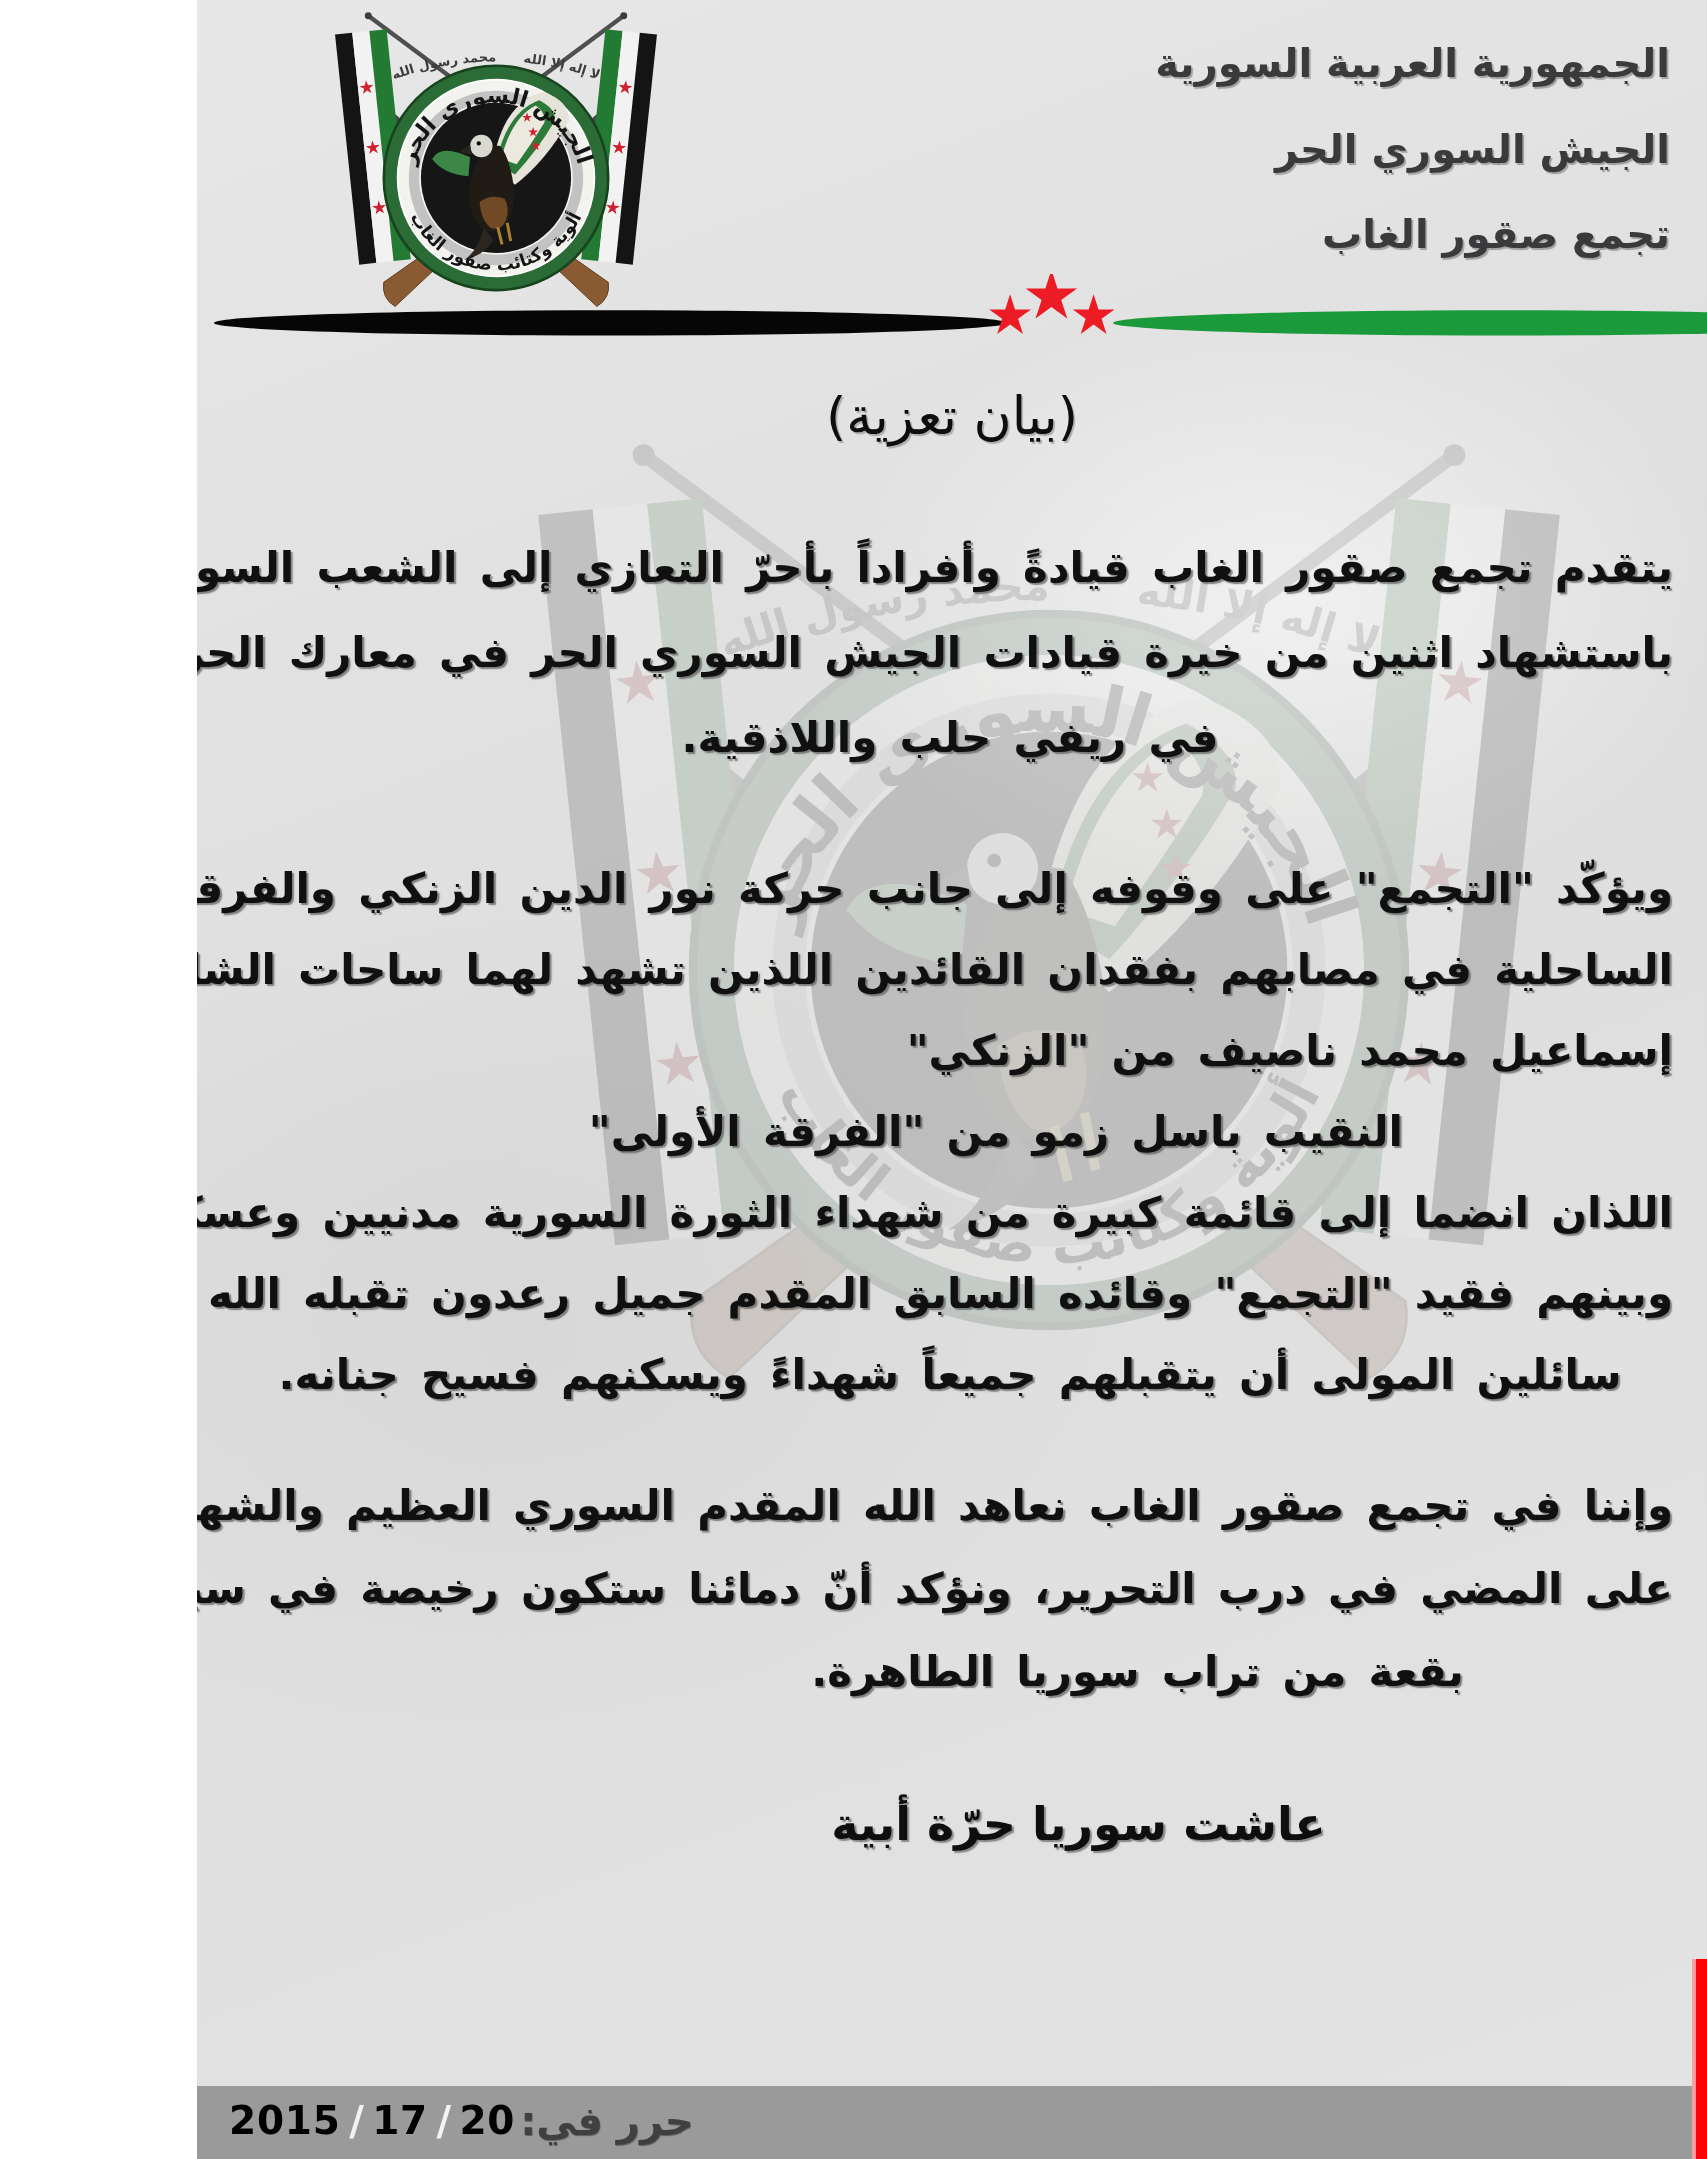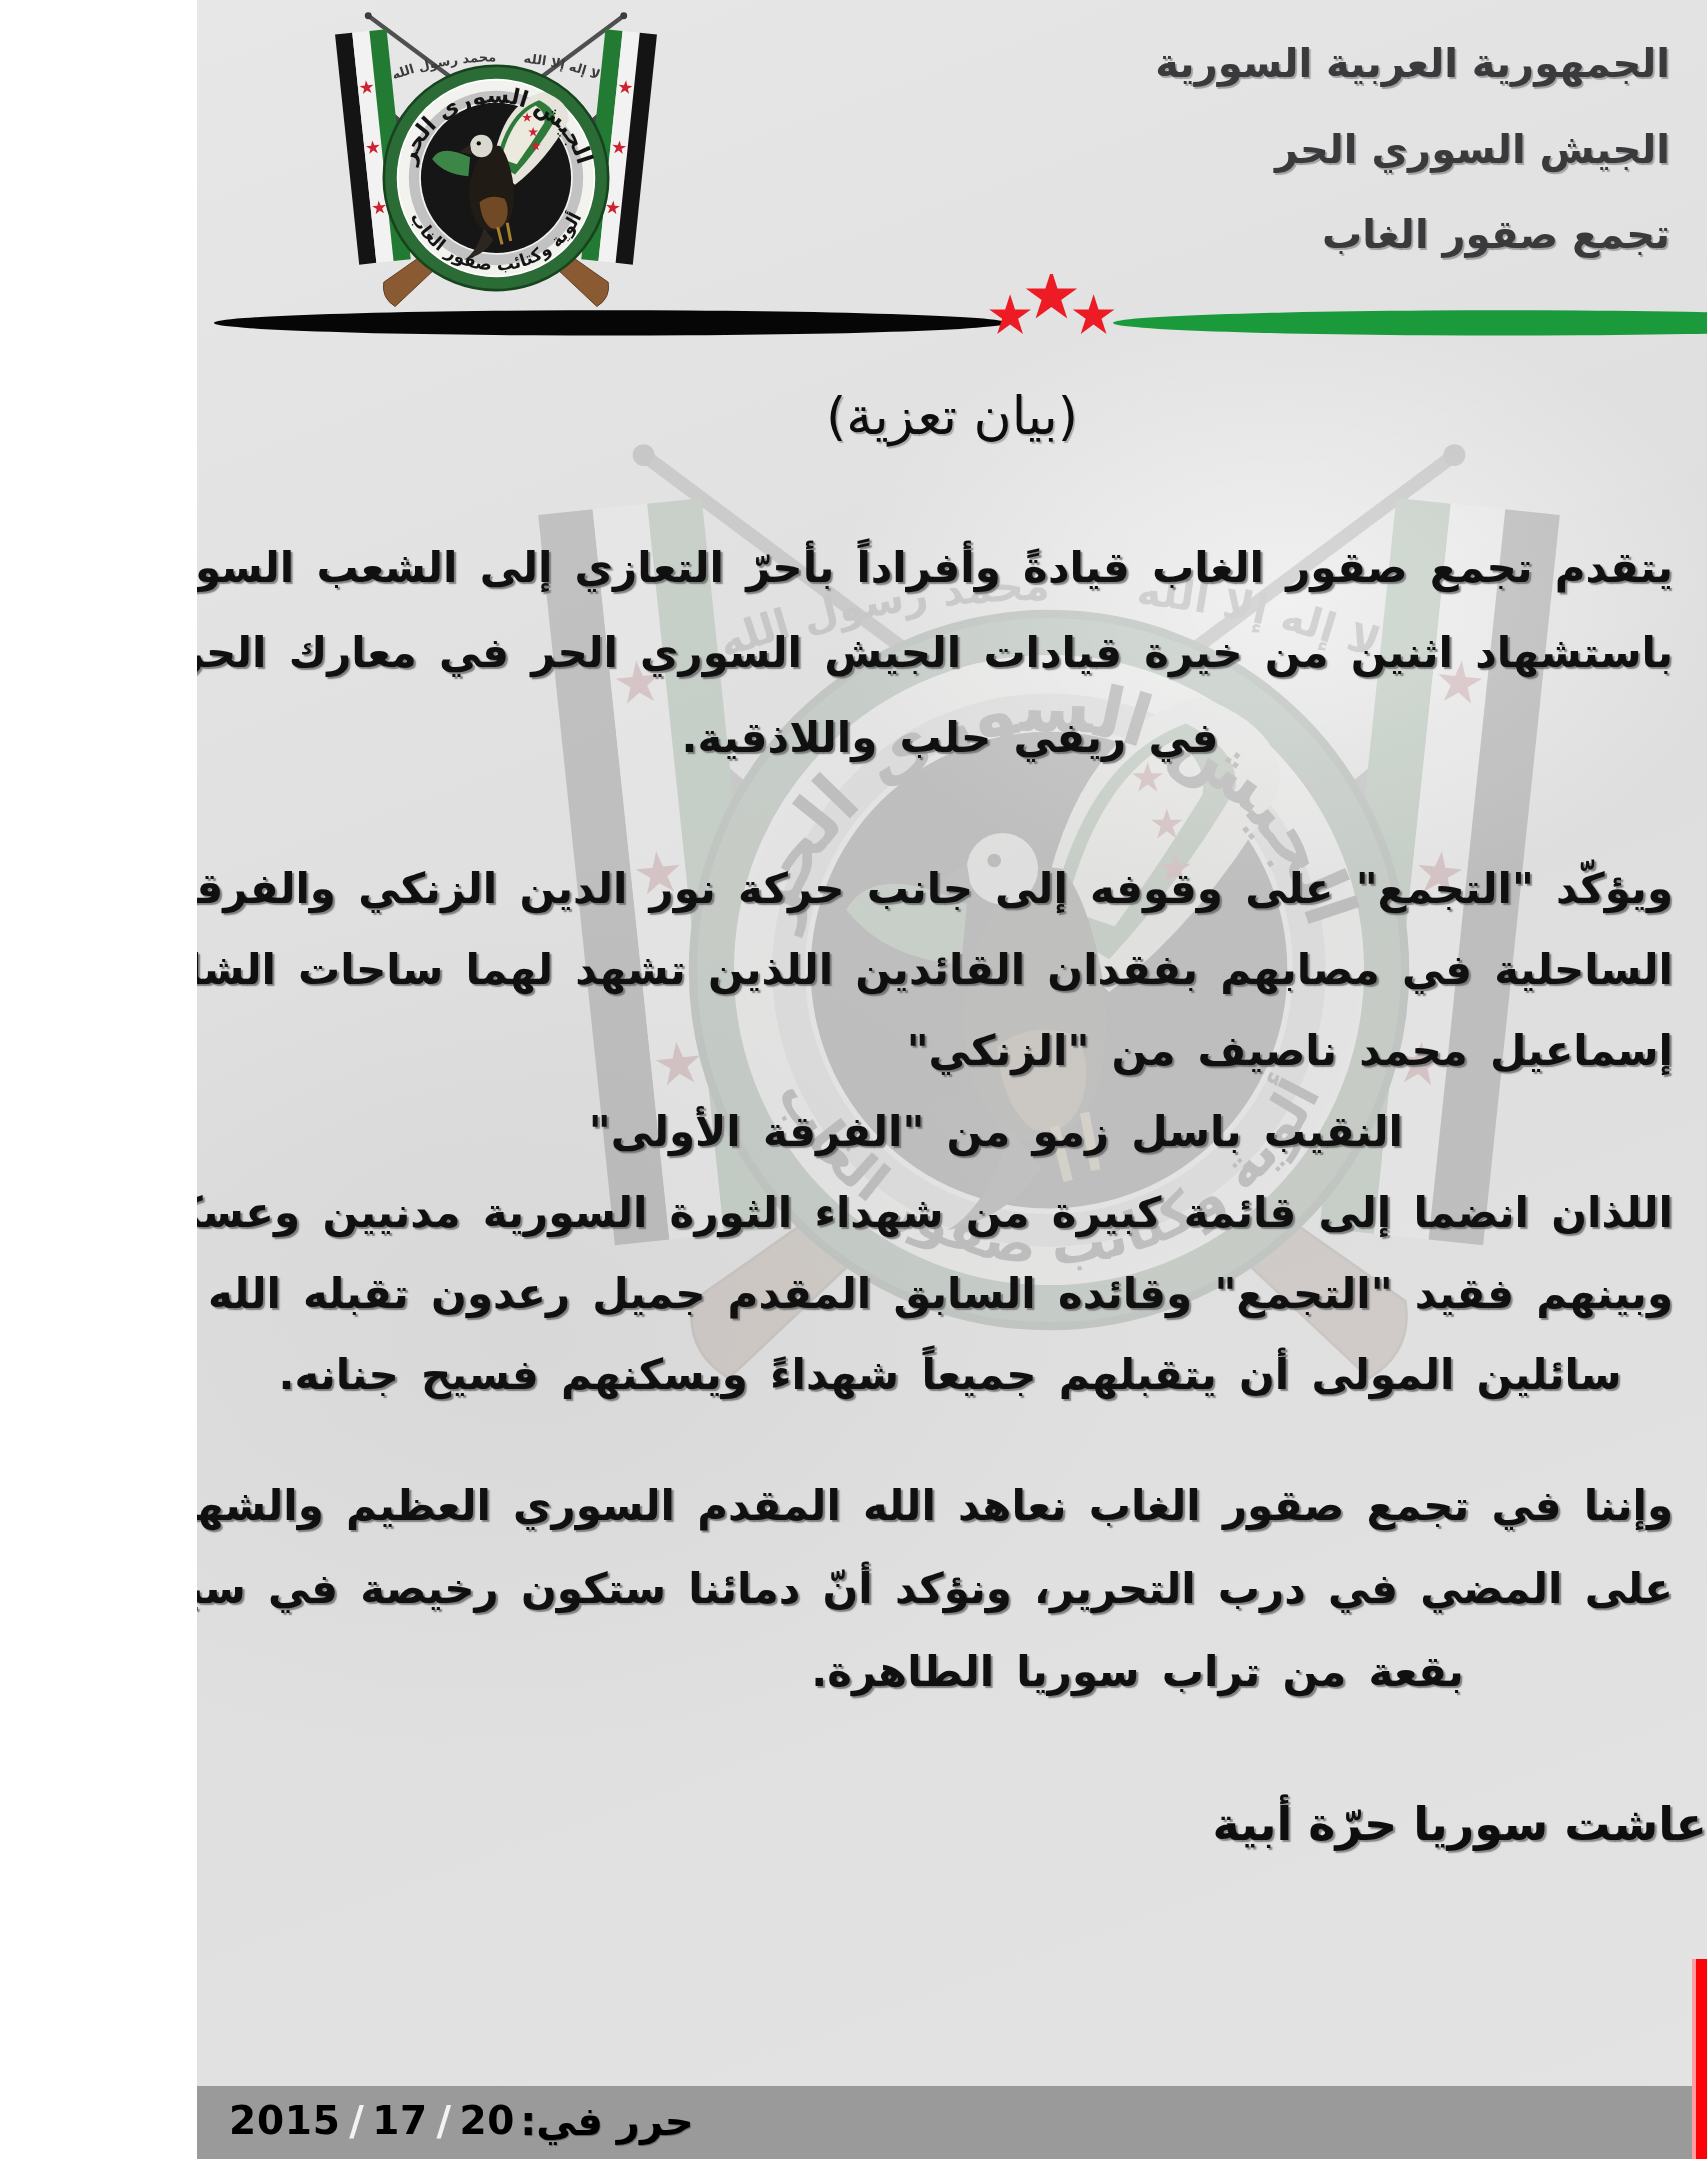--- a/index.html
+++ b/index.html
@@ -31,28 +31,28 @@
     text-shadow:1.7px 1.7px 0.8px rgba(120,120,120,0.5);}
   .para{position:absolute;left:30px;right:34px;z-index:2;color:#101010;}
   .para .line{font-weight:bold;font-size:42px;white-space:nowrap;word-spacing:7.6px;
     text-shadow:2.1px 2.1px 1.3px rgba(95,95,95,0.75);}
   .p1{top:525px;} .p1 .line{height:85px;line-height:85px;}
   .p2{top:848px;} .p2 .line{height:81px;line-height:81px;}
   .p3{top:1464px;} .p3 .line{height:83px;line-height:83px;}
   .al-r{text-align:right;} .al-l{text-align:center;}
   .ind-r{padding-left:0;padding-right:270px;}
   .ind-l{padding-left:375px;}
-  .closing{position:absolute;top:1786px;left:0;right:0;z-index:2;text-align:right;padding-left:253px;
+  .closing{position:absolute;top:1786px;left:0;right:0;z-index:2;text-align:center;padding-left:253px;
     font-size:46px;font-weight:bold;color:#0e0e0e;height:76px;line-height:76px;
     text-shadow:2.1px 2.1px 1.3px rgba(95,95,95,0.7);}
   
   .footer-bar{position:absolute;left:0;bottom:0;width:1708px;height:74px;background:#9a9a9a;z-index:4;}
   .footer-text{position:absolute;left:32px;top:11.8px;direction:rtl;font-weight:bold;font-size:39px;
     display:flex;align-items:center;gap:5px;white-space:nowrap;}
-  .f-label{color:#000000;font-size:40px;text-shadow:0.8px 0.8px 0.8px rgba(60,60,60,0.6);}
+  .f-label{color:#404040;font-size:40px;text-shadow:0.8px 0.8px 0.8px rgba(60,60,60,0.6);}
   .f-num{color:#000000;letter-spacing:0.8px;}
   .f-sep{color:#f3f3f3;font-size:40px;padding:0 3.4px;}
   .red-accent{position:absolute;right:0;bottom:0;width:11px;height:201px;background:#fb0307;z-index:5;}
   .red-accent-soft{position:absolute;right:11px;bottom:0;width:4.2px;height:201px;background:#ff9da0;z-index:5;}
   svg text{font-family:"DejaVu Sans", sans-serif;}
 </style>
 </head>
 <body>
 
 <div class="page">

